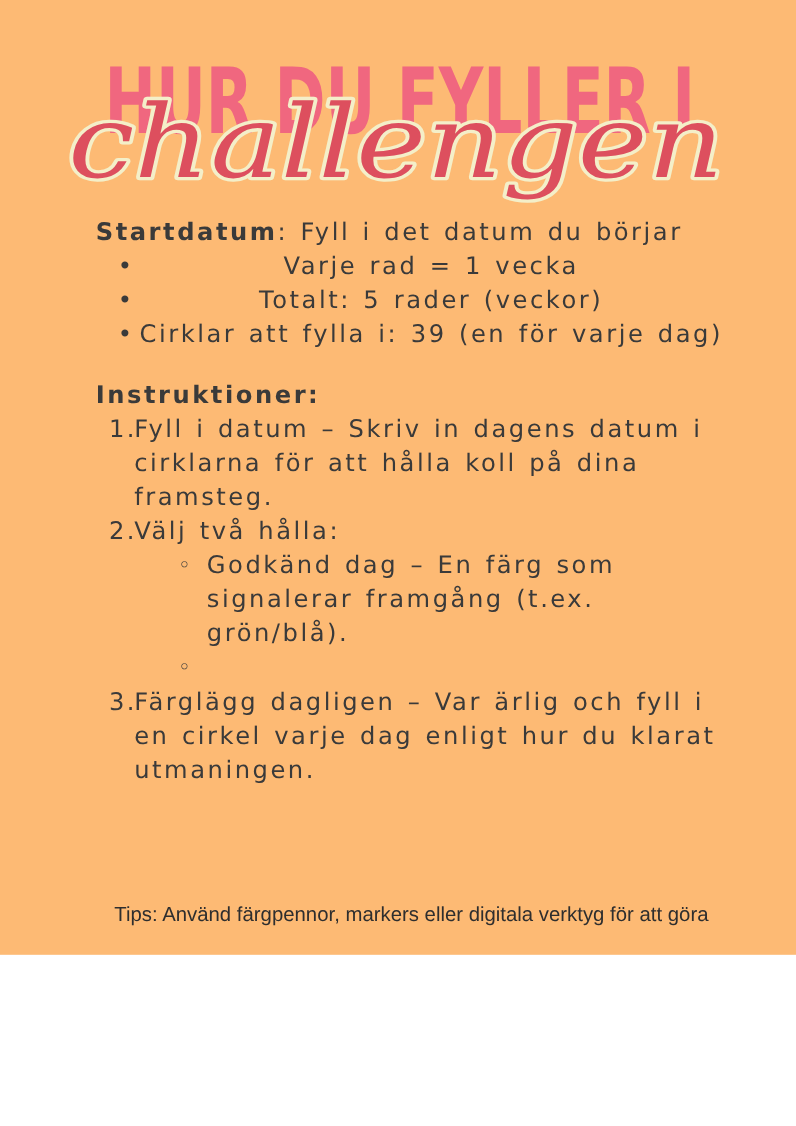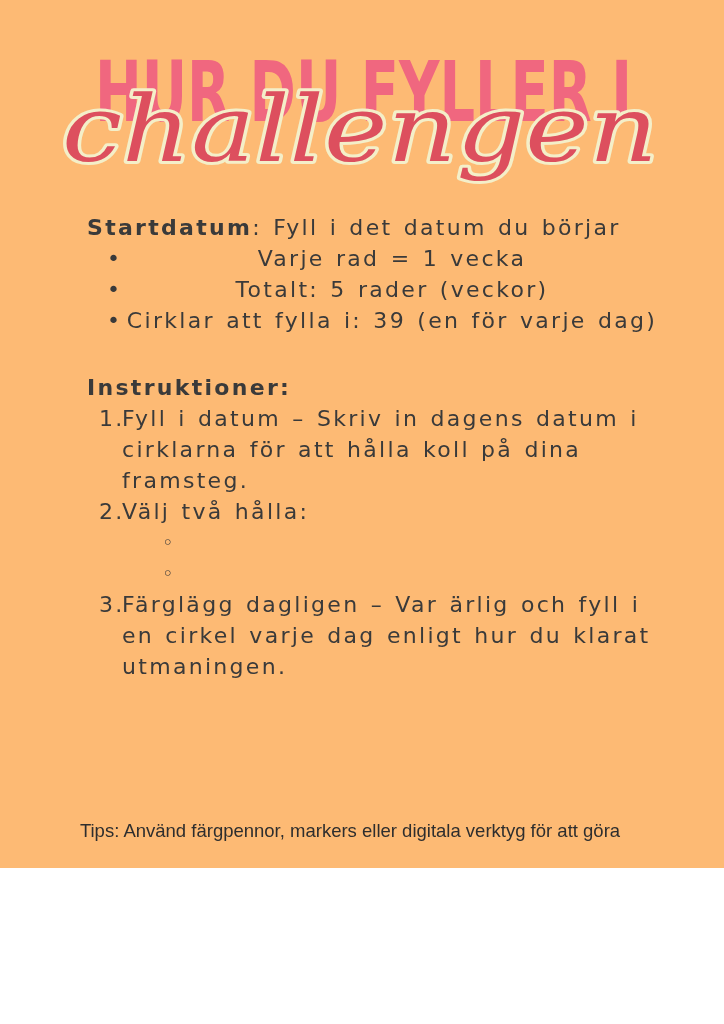--- a/index.html
+++ b/index.html
@@ -26,51 +26,51 @@
     font-weight: bold;
   }
   .title-script-text {
     font-family: "DejaVu Serif", serif;
     font-style: italic;
   }
 
   
   .content {
     position: absolute;
-    top: 212px; left: 87px;
+    top: 196px; left: 87px;
     width: 572px;
     font-size: 22px;
     line-height: 31px;
     letter-spacing: 2.3px;
     word-spacing: 2px;
     color: #3a3a3a;
   }
   .lead b { font-weight: bold; }
 
   .bullet-row { display: flex; padding-left: 20px; }
   .bullet-marker { flex: none; width: 18px; }
   .bullet-text { flex: 1; text-align: center; }
 
   .section-heading {
     font-weight: bold;
-    margin-top: 36px;
+    margin-top: 24px;
   }
 
   .oli-row { display: flex; padding-left: 12px; }
   .oli-num { flex: none; width: 23px; }
   .oli-text { flex: 1; }
 
   .sub-row { display: flex; padding-left: 75px; }
   .sub-marker { flex: none; width: 26px; font-size: 19px; }
   .sub-text { flex: 1; }
 
   
   .tips {
     position: absolute;
-    top: 818px; left: 40px;
+    top: 818px; left: 64px;
     width: 620px;
     text-align: center;
     font-family: "Liberation Sans", sans-serif;
     font-size: 18.5px;
     line-height: 26px;
     letter-spacing: 0;
     color: #2e2e2e;
   }
 
   
@@ -116,20 +116,21 @@
       <span class="oli-num">1.</span>
       <div class="oli-text">Fyll i datum – Skriv in dagens datum i cirklarna för att hålla koll på dina framsteg.</div>
     </div>
 
     <div class="oli-row">
       <span class="oli-num">2.</span>
       <div class="oli-text">Välj två hålla:</div>
     </div>
     <div class="sub-row">
       <span class="sub-marker">◦</span>
+      <div class="sub-text">Godkänd dag – En färg som signalerar framgång (t.ex. grön/blå).</div>
     </div>
     <div class="sub-row">
       <span class="sub-marker">◦</span>
     </div>
 
     <div class="oli-row">
       <span class="oli-num">3.</span>
       <div class="oli-text">Färglägg dagligen – Var ärlig och fyll i en cirkel varje dag enligt hur du klarat utmaningen.</div>
     </div>
 

